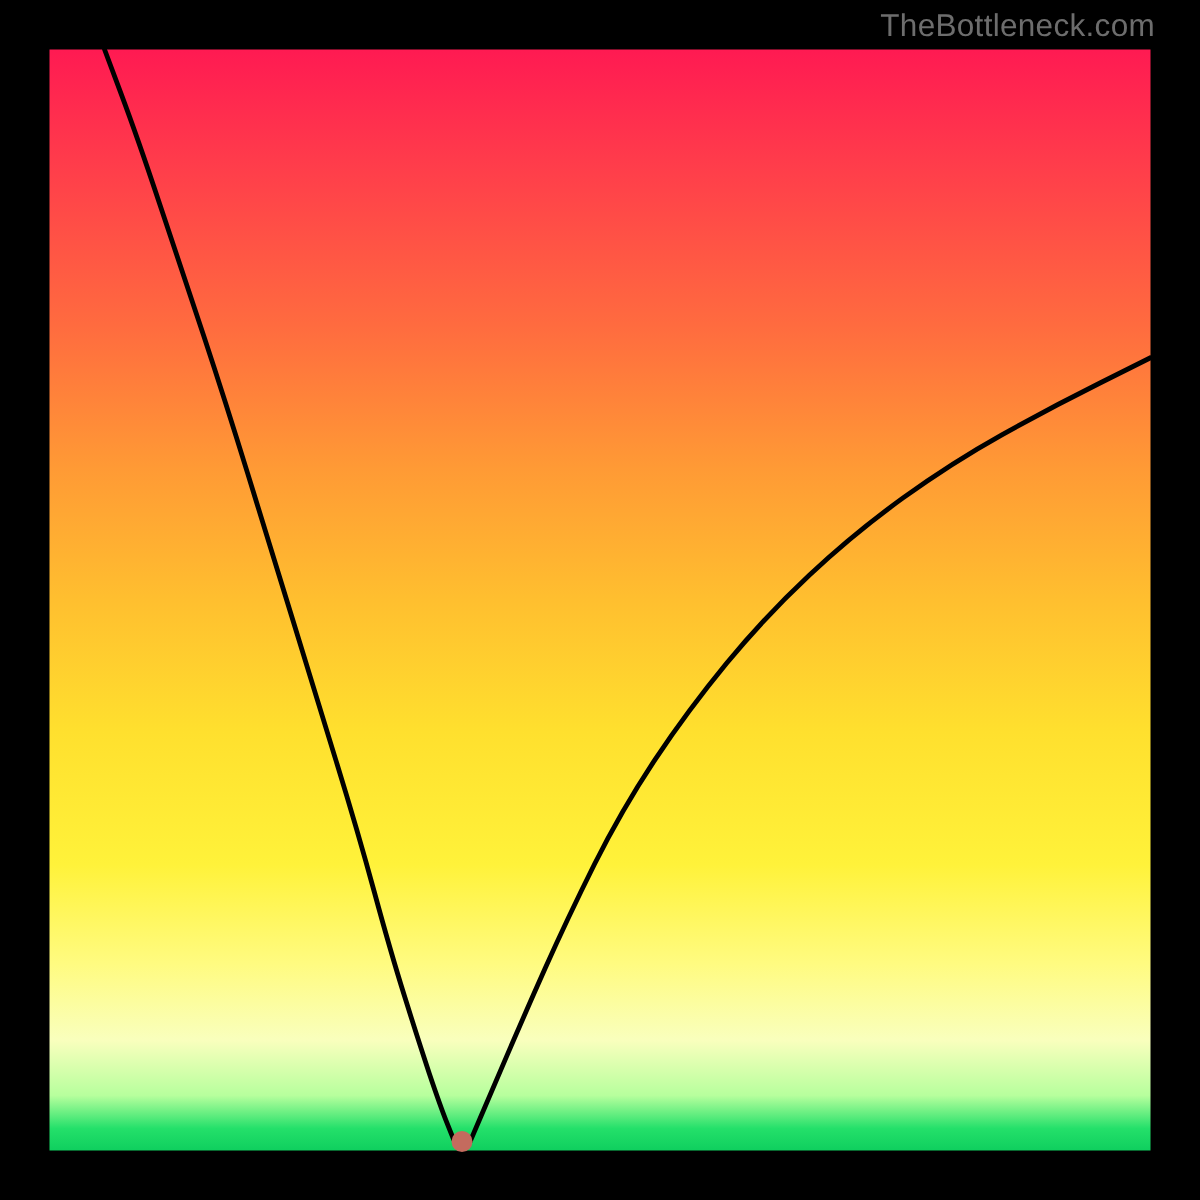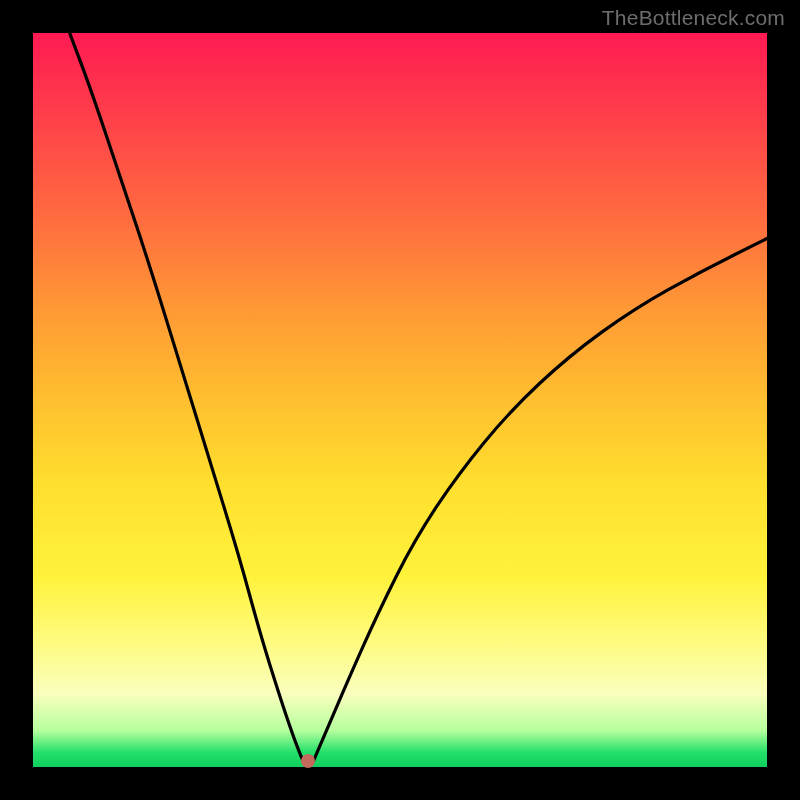--- a/index.html
+++ b/index.html
@@ -52,21 +52,21 @@
     position: absolute;
     width: 14px;
     height: 14px;
     border-radius: 50%;
     background: #c46b5e;
     transform: translate(-50%, -50%);
   }
   .watermark {
     position: absolute;
     top: 6px;
-    right: 15px;
+    right: 30px;
     color: #6d6d6d;
     font-size: 21px;
     font-weight: 500;
     letter-spacing: 0.2px;
   }
 </style>
 </head>
 <body>
 
 <div class="frame">

